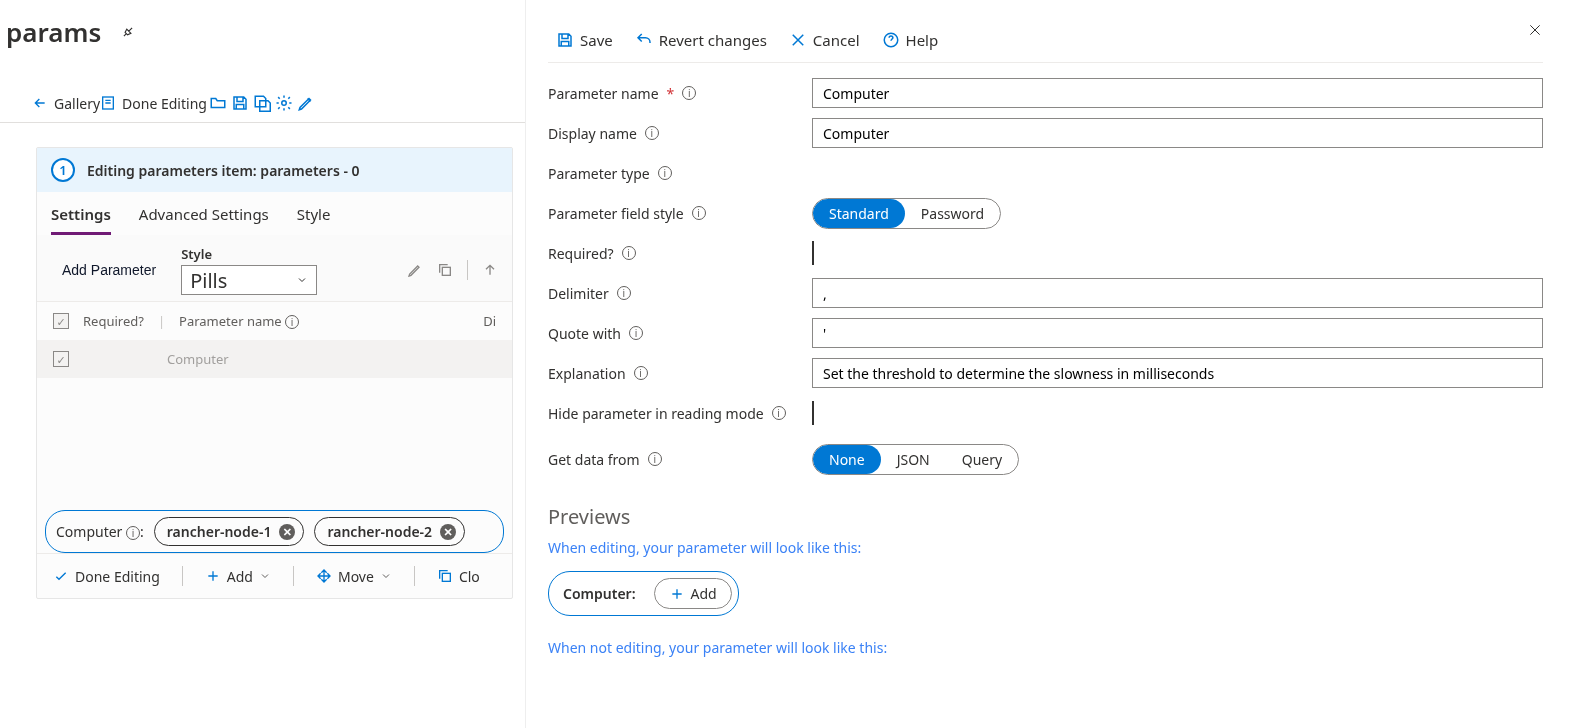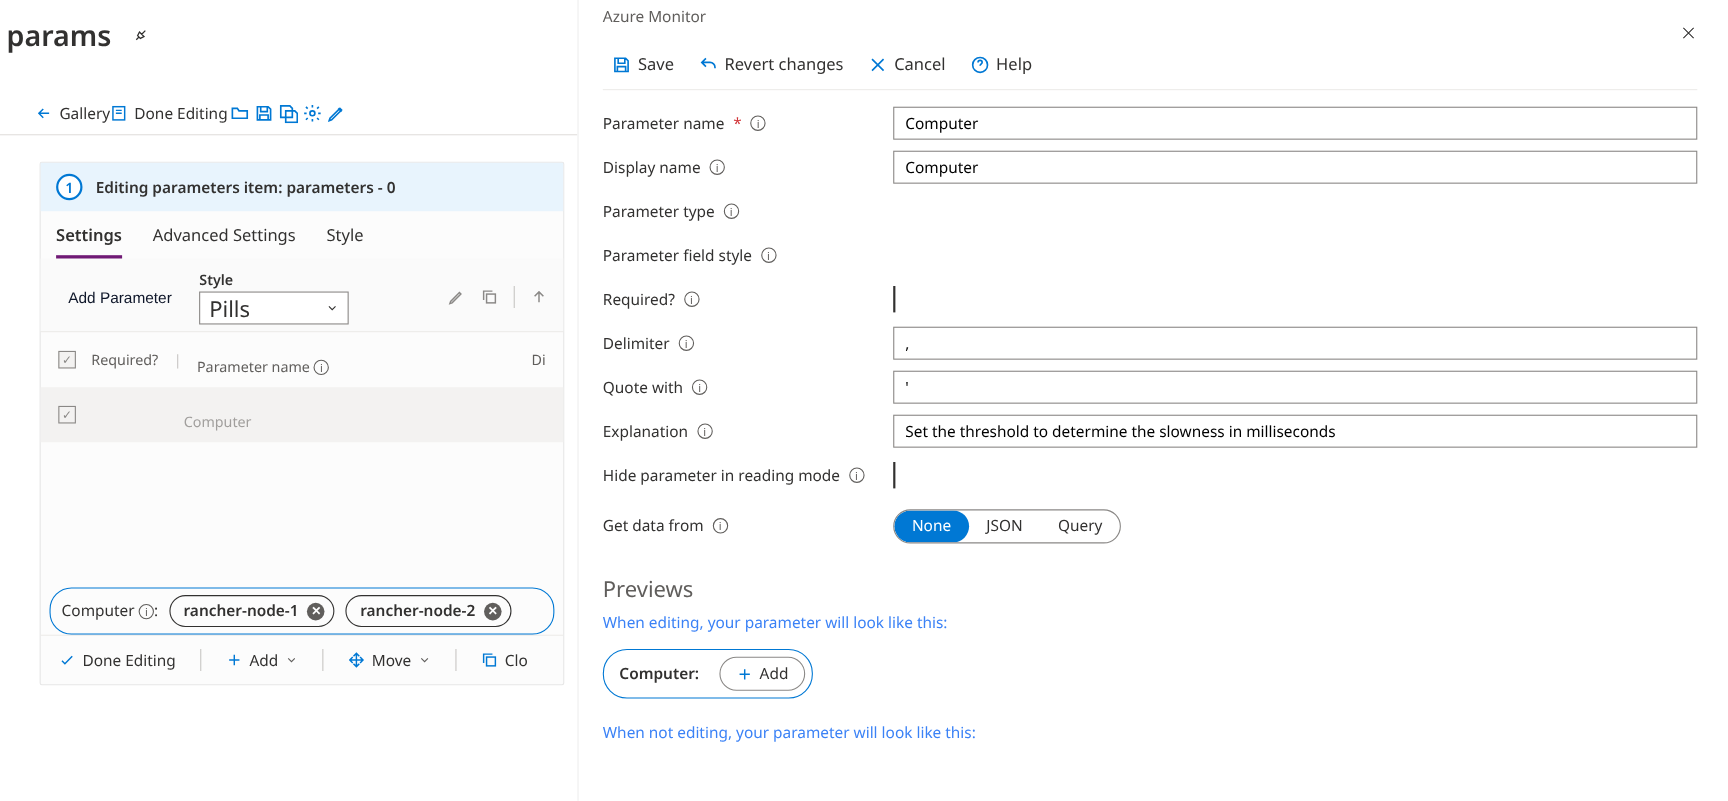--- a/index.html
+++ b/index.html
@@ -66,21 +66,21 @@
   .divider { width:1px; height:20px; background:#c8c6c4;}
 
   .grid-head, .grid-row {
     display:flex; align-items:center; gap:14px; padding:10px 16px;
     font-size:13px; color:#605e5c;
   }
   .grid-head { border-top:1px solid #edebe9; }
   .grid-chk { width:16px; height:16px; border:1px solid #8a8886; background:#f3f2f1; display:flex; align-items:center; justify-content:center;}
   .grid-chk.checked::after { content:"✓"; font-size:11px; color:#8a8886;}
   .grid-row { background:#f3f2f1; color:#a19f9d; }
-  .cell-name { flex:1;margin-top:12px; }
+  .cell-name { flex:1; }
 
   .pill-row {
     margin:132px 8px 0 8px;
     border:1px solid #0078d4; border-radius:20px; padding:6px 10px;
     display:flex; align-items:center; gap:10px; font-size:14px;
   }
   .pill {
     display:flex; align-items:center; gap:8px;
     border:1px solid #323130; border-radius:18px; padding:4px 8px 4px 12px;
     font-weight:600;
@@ -333,21 +333,20 @@
       </div>
     </div>
   </div>
 
   <div class="panel">
     <span class="panel-close">
       <svg width="16" height="16" viewBox="0 0 24 24" fill="none" stroke="#323130" stroke-width="1.5">
           <path d="M5 5l14 14M19 5L5 19"></path>
         </svg>
     </span>
-    <div class="panel-sub">Azure Monitor</div>
 
     <div class="panel-toolbar">
       <div class="tb-item">
         <span class="tb-ico">
           <svg width="18" height="18" viewBox="0 0 24 24" fill="none" stroke="#0078d4" stroke-width="2">
               <path d="M4 4h13l3 3v13H4z M8 4v6h8V4 M7 20v-6h10v6"></path>
             </svg>
         </span>
         <span>Save</span>
       </div>
@@ -397,20 +396,26 @@
       <div class="f-row">
         <div class="f-label">
           <span>Parameter type</span>
           <i class="info-ico">i</i>
         </div>
       </div>
       <div class="f-row">
         <div class="f-label">
           <span>Parameter field style</span>
           <i class="info-ico">i</i>
+        </div>
+        <div class="f-input">
+          <div class="seg">
+            <div class="seg-opt active">Standard</div>
+            <div class="seg-opt">Password</div>
+          </div>
         </div>
       </div>
       <div class="f-row">
         <div class="f-label">
           <span>Required?</span>
           <i class="info-ico">i</i>
         </div>
         <div class="f-input"><span class="chk"></span></div>
       </div>
       <div class="f-row">

